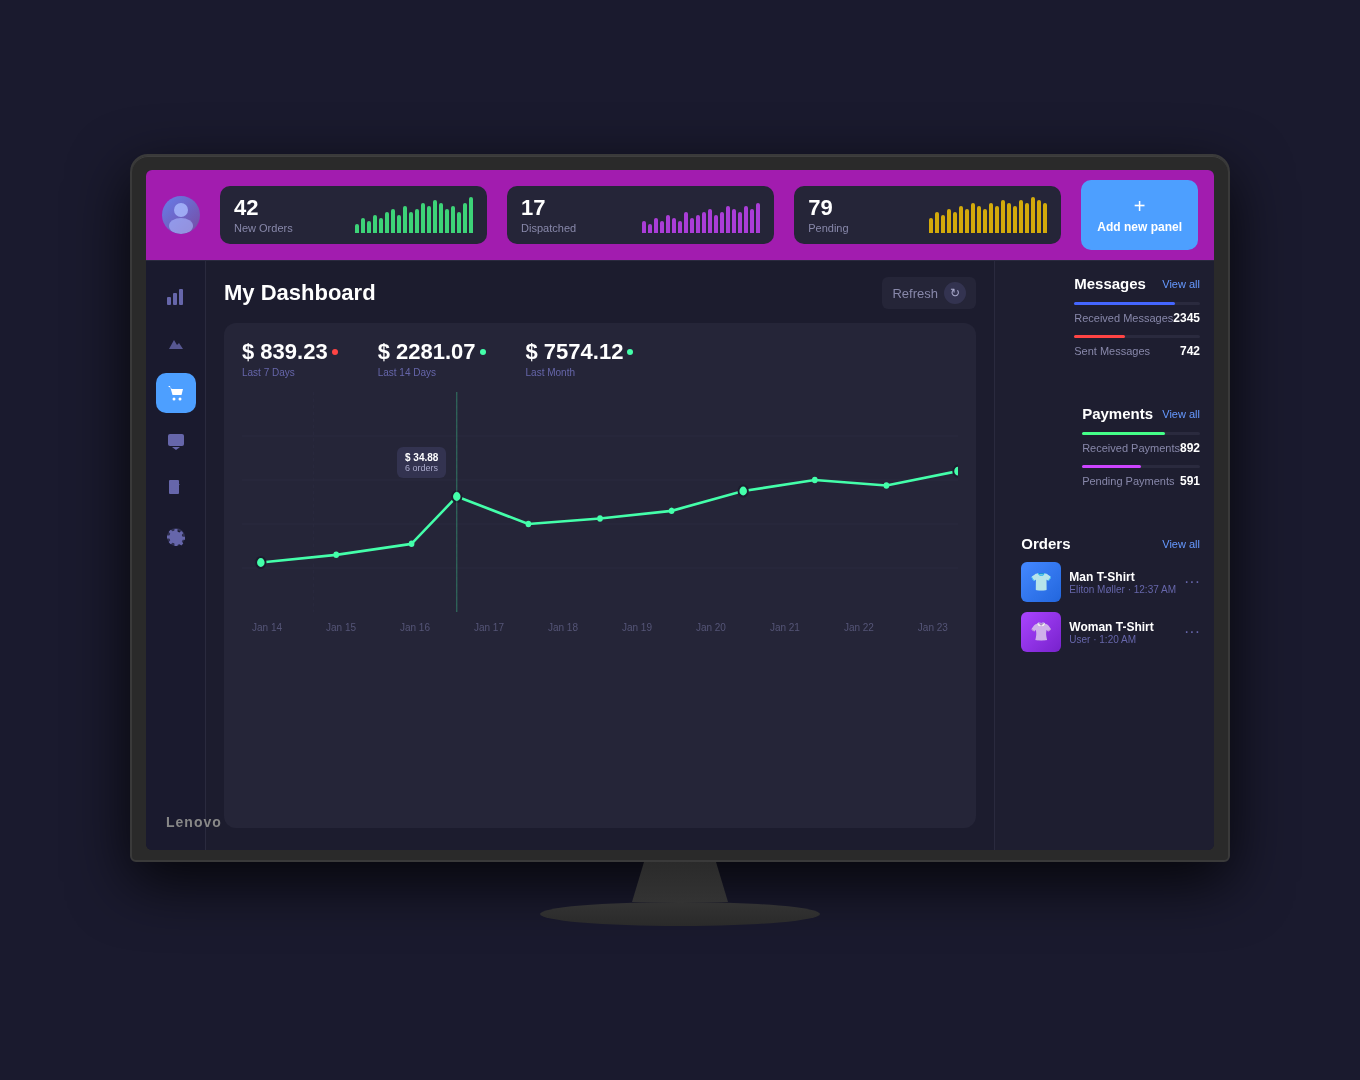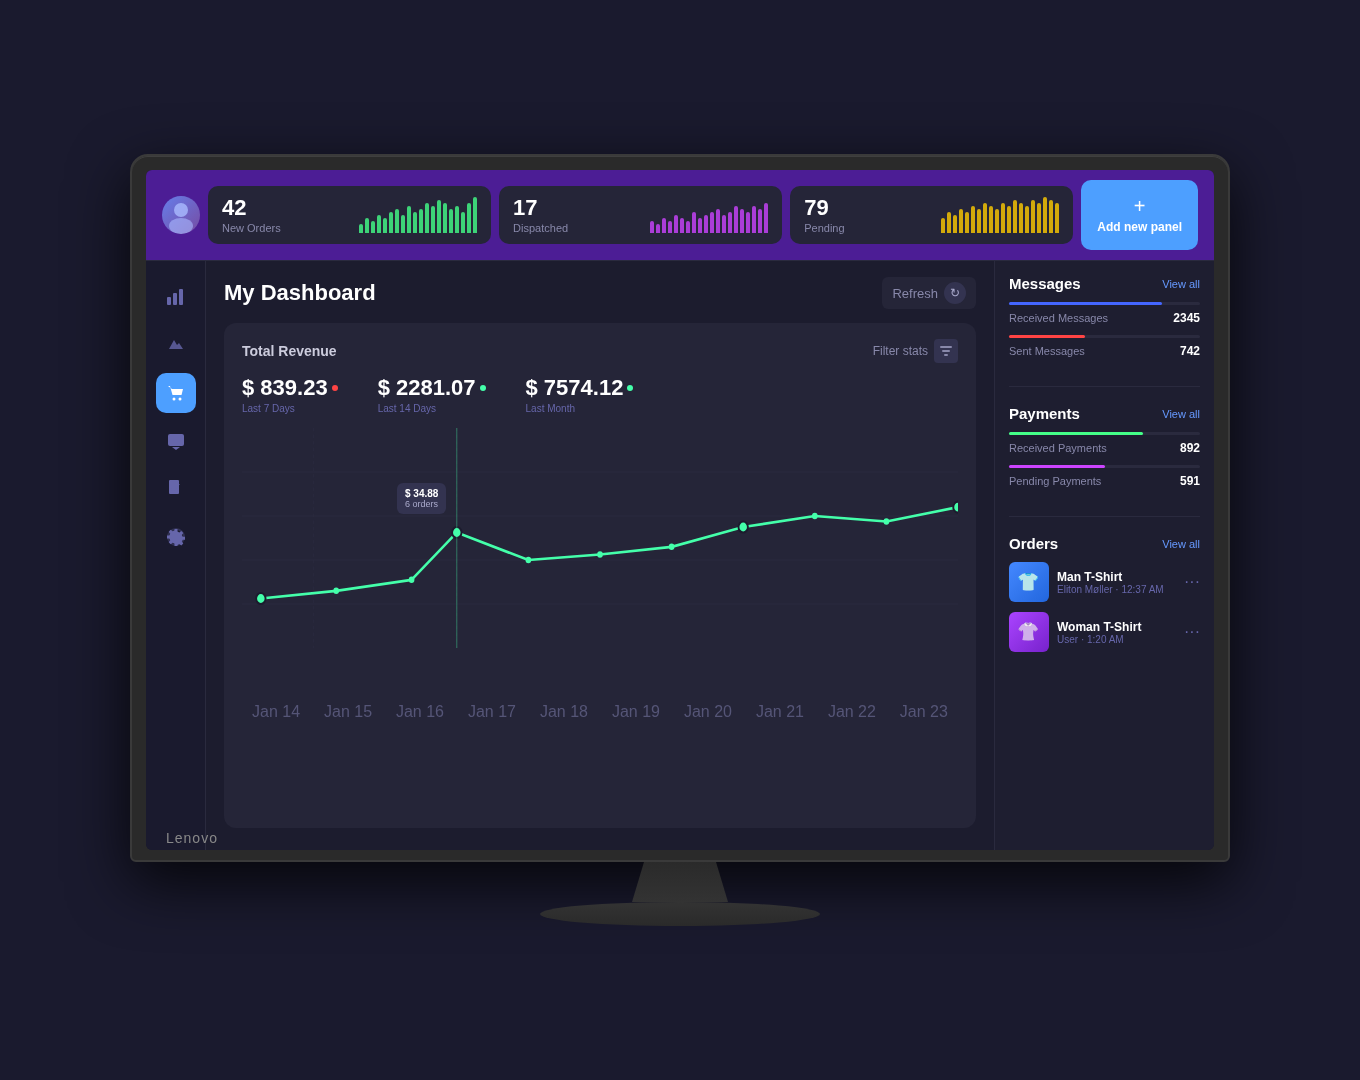--- a/index.html
+++ b/index.html
@@ -35,23 +35,23 @@
 
     .screen-inner {
       display: flex;
       flex-direction: column;
       height: 680px;
     }
 
     
     .top-bar {
       display: flex;
-      background: #4c1d95;
+      background: #a21caf;
       padding: 10px 16px;
-      gap: 8px;
+      gap: 20px;
       align-items: center;
       border-bottom: 1px solid #2a2a3e;
     }
 
     .avatar {
       width: 38px;
       height: 38px;
       border-radius: 50%;
       background: linear-gradient(135deg, #667eea, #764ba2);
       display: flex;
@@ -285,35 +285,35 @@
       color: #ffffff;
     }
 
     .chart-x-labels {
       display: flex;
       justify-content: space-between;
       margin-top: 6px;
       padding: 0 10px;
     }
     .chart-x-label {
-      font-size: 16px;
+      font-size: 10px;
       color: #555577;
-      margin-top: 45px;
     }
 
     
     .right-panel {
       width: 220px;
       background: #1e1e30;
       padding: 14px;
       display: flex;
       flex-direction: column;
       gap: 16px;
       overflow-y: auto;
       border-left: 1px solid #2a2a3e;
+      align-items: flex-end;
     }
 
     .panel-section {}
     .panel-section-header {
       display: flex;
       align-items: center;
       justify-content: space-between;
       margin-bottom: 10px;
     }
     .panel-section-title {
@@ -407,24 +407,24 @@
     .monitor-base {
       width: 280px;
       height: 24px;
       background: linear-gradient(to bottom, #333333, #2a2a2a);
       margin: 0 auto;
       border-radius: 50%;
     }
 
     .lenovo-label {
       position: absolute;
-      bottom: 4px;
+      bottom: 20px;
       left: 20px;
       font-size: 14px;
-      font-weight: 400;
+      font-weight: 700;
       color: #888888;
       letter-spacing: 1px;
     }
   </style>
 </head>
 <body>
 
 <div class="monitor-wrapper">
   <div class="monitor-frame">
     <div class="screen">
@@ -579,33 +579,20 @@
           <div class="dashboard-content">
             <div class="dashboard-header">
               <div class="dashboard-title">My Dashboard</div>
               <div class="refresh-btn">
                 <span>Refresh</span>
                 <div class="refresh-icon-circle">↻</div>
               </div>
             </div>
 
             <div class="revenue-card">
-              <div class="revenue-header">
-                <div class="revenue-title">Total Revenue</div>
-                <div class="filter-btn">
-                  <span>Filter stats</span>
-                  <div class="filter-icon">
-                    <svg width="14" height="14" viewBox="0 0 14 14" fill="#8888aa">
-                      <rect x="1" y="2" width="12" height="2" rx="1"></rect>
-                      <rect x="3" y="6" width="8" height="2" rx="1"></rect>
-                      <rect x="5" y="10" width="4" height="2" rx="1"></rect>
-                    </svg>
-                  </div>
-                </div>
-              </div>
 
               <div class="revenue-stats">
                 <div class="revenue-stat">
                   <div class="revenue-amount">
                     <span>$ 839.23</span>
                     <div class="revenue-dot"></div>
                   </div>
                   <div class="revenue-period">Last 7 Days</div>
                 </div>
                 <div class="revenue-stat">

